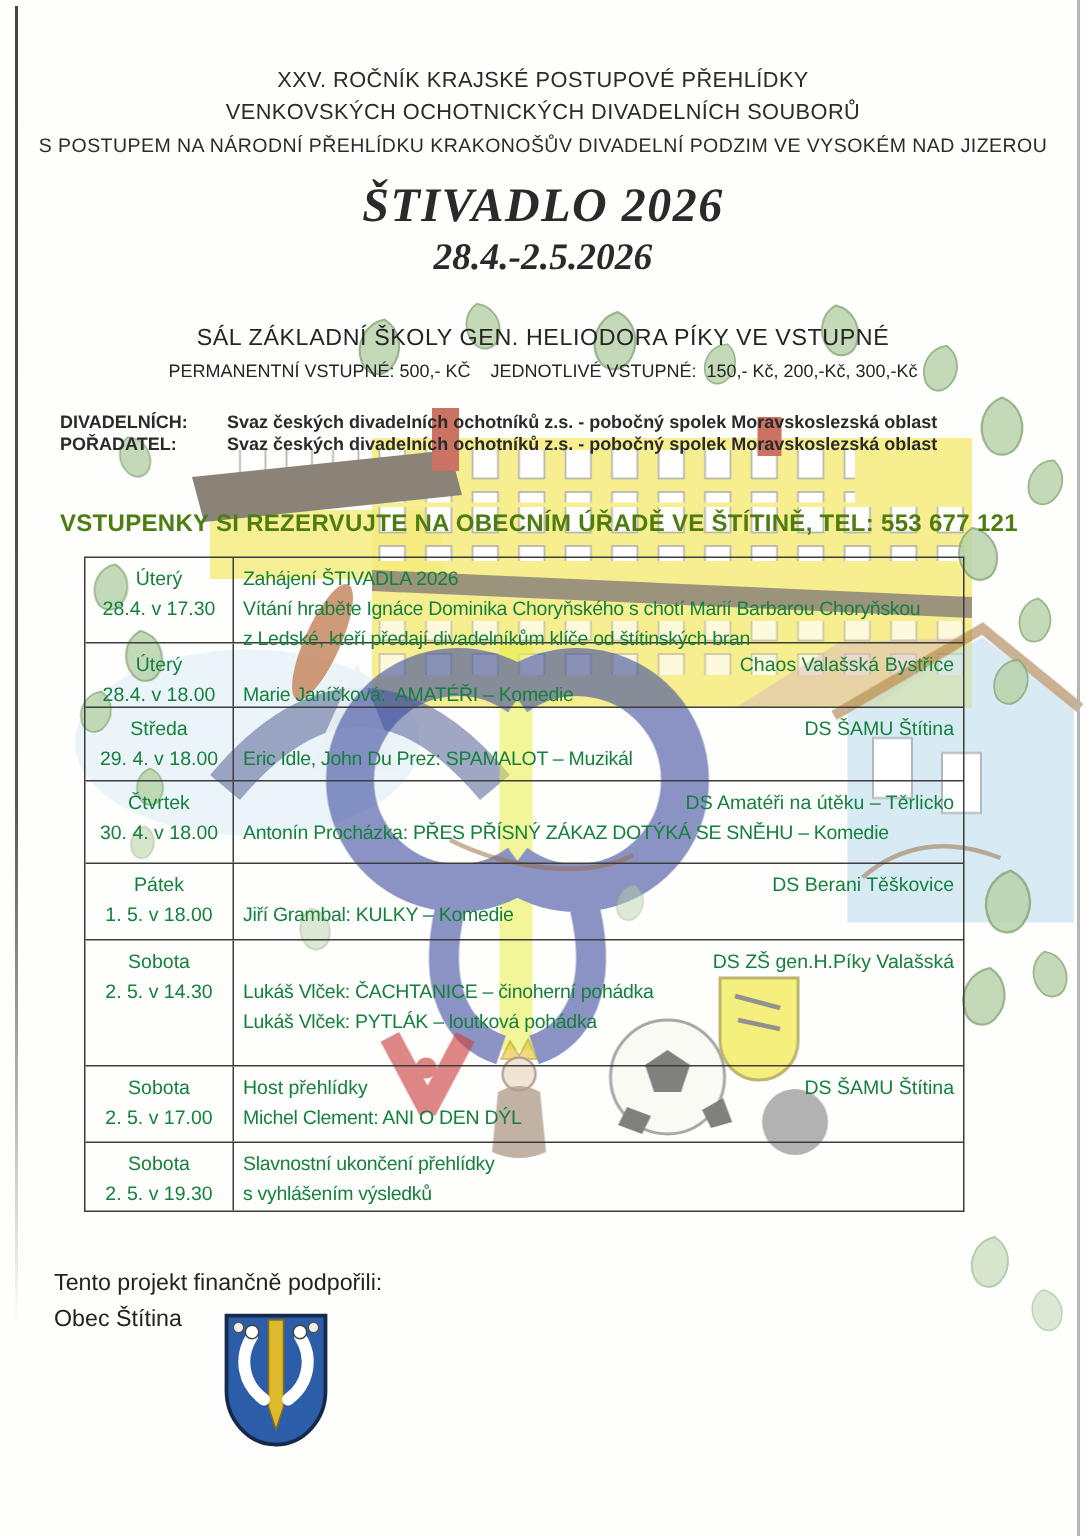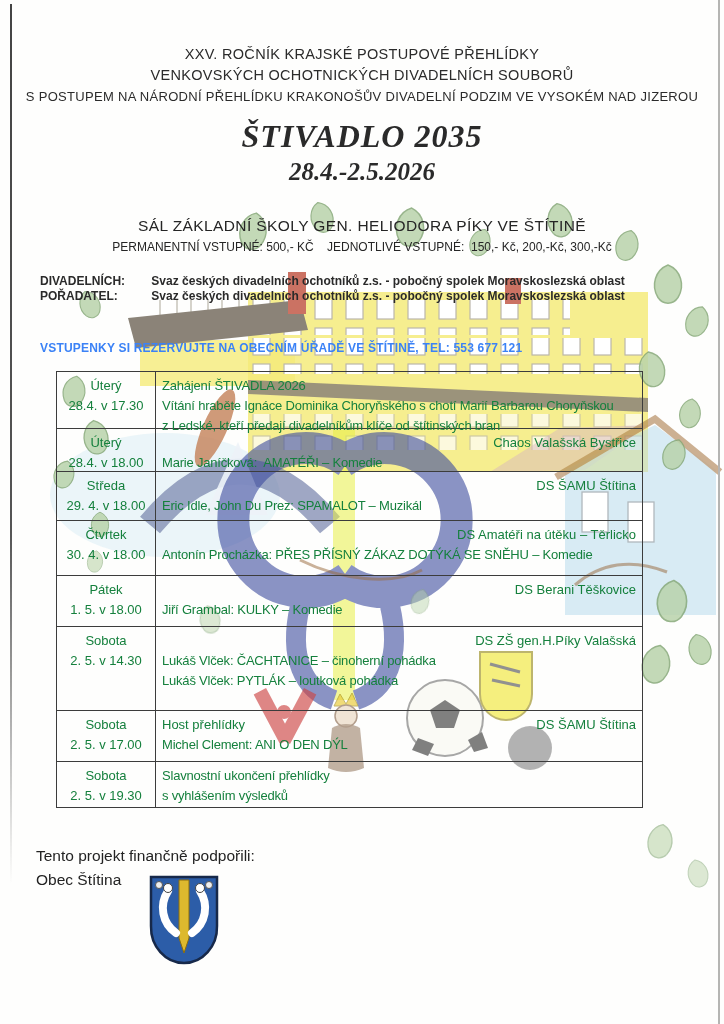--- a/index.html
+++ b/index.html
@@ -26,22 +26,22 @@
   .title-blk .t2{font-size:25px;margin-top:3px;}
 
   .venue-blk{position:absolute;top:217px;left:0;width:724px;text-align:center;color:#252525;}
   .venue-blk .v1{font-size:15.5px;letter-spacing:.4px;}
   .venue-blk .v2{font-size:12px;margin-top:5px;white-space:pre;}
 
   .org-blk{position:absolute;left:40px;top:274px;font-size:12px;font-weight:bold;color:#2a2a2a;}
   .org-row{line-height:15px;}
   .org-row .lbl{display:inline-block;width:108px;}
 
-  .tickets{position:absolute;left:40px;top:341px;font-size:12px;font-weight:600;
-           letter-spacing:.2px;color:#3b82f6;}
+  .tickets{position:absolute;left:40px;top:341px;font-size:16px;font-weight:600;
+           letter-spacing:.2px;color:#4d7c0f;}
 
   
   #sched{position:absolute;left:56px;top:371px;width:587px;border:1.5px solid #3c3c3c;
          box-sizing:border-box;background:transparent;font-size:13px;color:#15803d;}
   .trow{display:flex;border-top:1.5px solid #3c3c3c;box-sizing:border-box;}
   .trow:first-child{border-top:none;}
   .cell-date{width:99px;flex:0 0 99px;border-right:1.5px solid #3c3c3c;box-sizing:border-box;
              text-align:center;padding-top:4px;line-height:20px;}
   .cell-main{flex:1;padding:4px 6px 0 6px;line-height:20px;box-sizing:border-box;}
   .hline{display:flex;justify-content:space-between;}
@@ -147,26 +147,26 @@
     <div class="scan-left"></div>
     <div class="scan-right"></div>
 
     <div class="hdr">
       <div class="l1">XXV. ROČNÍK KRAJSKÉ POSTUPOVÉ PŘEHLÍDKY</div>
       <div class="l2">VENKOVSKÝCH OCHOTNICKÝCH DIVADELNÍCH SOUBORŮ</div>
       <div class="l3">S POSTUPEM NA NÁRODNÍ PŘEHLÍDKU KRAKONOŠŮV DIVADELNÍ PODZIM VE VYSOKÉM NAD JIZEROU</div>
     </div>
 
     <div class="title-blk">
-      <div class="t1">ŠTIVADLO 2035</div>
+      <div class="t1">ŠTIVADLO 2026</div>
       <div class="t2">28.4.-2.5.2026</div>
     </div>
 
     <div class="venue-blk">
-      <div class="v1">SÁL ZÁKLADNÍ ŠKOLY GEN. HELIODORA PÍKY VE ŠTÍTINĚ</div>
+      <div class="v1">SÁL ZÁKLADNÍ ŠKOLY GEN. HELIODORA PÍKY VE VSTUPNÉ</div>
       <div class="v2 prices">PERMANENTNÍ VSTUPNÉ: 500,- KČ    JEDNOTLIVÉ VSTUPNÉ:  150,- Kč, 200,-Kč, 300,-Kč</div>
     </div>
 
     <div class="org-blk">
       <div class="org-row">
         <span class="lbl">DIVADELNÍCH:</span>
         <span class="val">Svaz českých divadelních ochotníků z.s. - pobočný spolek Moravskoslezská oblast</span>
       </div>
       <div class="org-row">
         <span class="lbl">POŘADATEL:</span>

